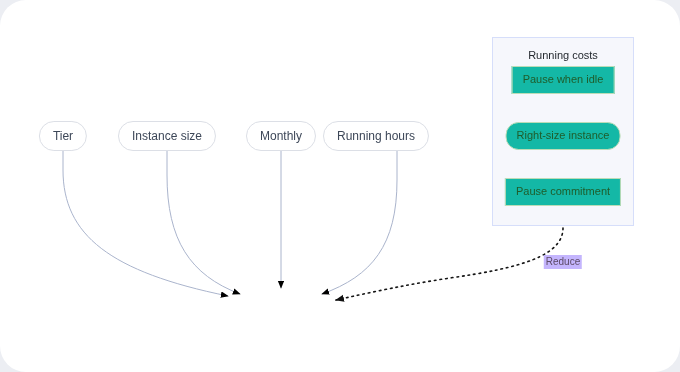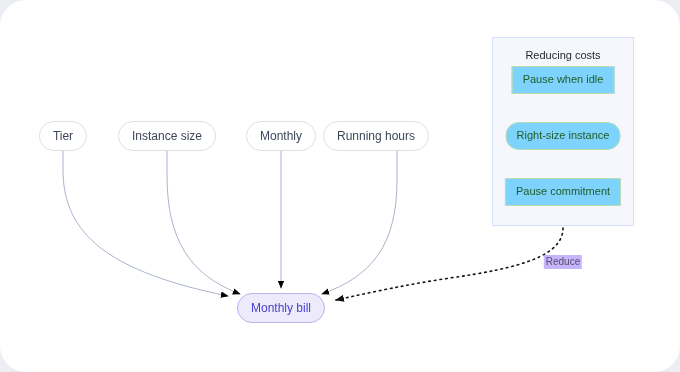--- a/index.html
+++ b/index.html
@@ -57,21 +57,21 @@
     left: 0;
     right: 0;
     text-align: center;
     font-size: 11px;
     color: #24292f;
     white-space: nowrap;
   }
   .opt-box {
     position: absolute;
     transform: translate(-50%, -50%);
-    background: #7dd3fc;
+    background: #14b8a6;
     border: 1px solid #bcdcb7;
     color: #1f5c2a;
     font-size: 11px;
     line-height: 1;
     padding: 7px 10px 8px 10px;
     white-space: nowrap;
     box-sizing: border-box;
   }
   #reduce-label {
     position: absolute;
@@ -119,26 +119,23 @@
   </div>
 
   <div class="node-pill" style="left:281px; top:136px;">
     <span>Monthly</span>
   </div>
 
   <div class="node-pill" style="left:376px; top:136px;">
     <span>Running hours</span>
   </div>
 
-  <div class="node-pill target" style="left:281px; top:308px;">
-    <span>Monthly bill</span>
-  </div>
 
   <div id="cluster-panel" style="left:492px; top:37px; width:142px; height:189px;">
-    <div id="cluster-title" style="top:11px;">Reducing costs</div>
+    <div id="cluster-title" style="top:11px;">Running costs</div>
   </div>
 
   <div class="opt-box" style="left:563px; top:80px;">
     <span>Pause when idle</span>
   </div>
 
   <div class="opt-box" style="left:563px; top:136px;border-radius:13px;">
     <span>Right-size instance</span>
   </div>
 

